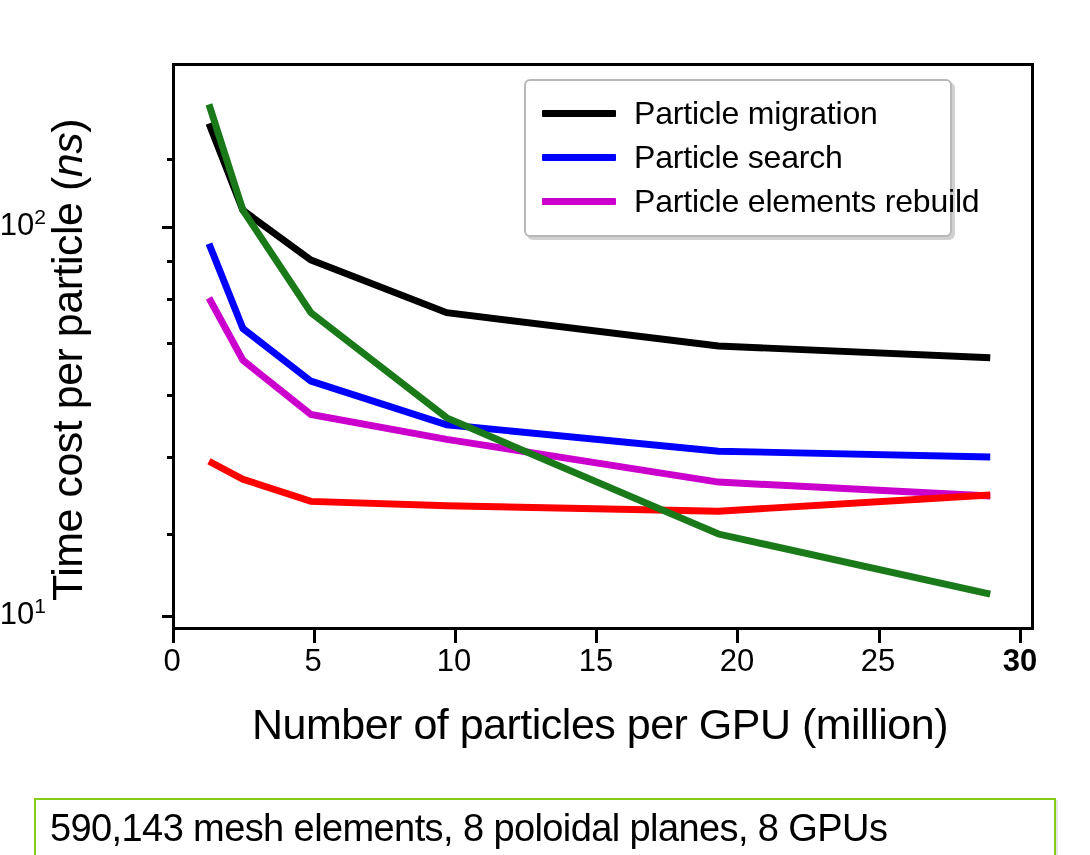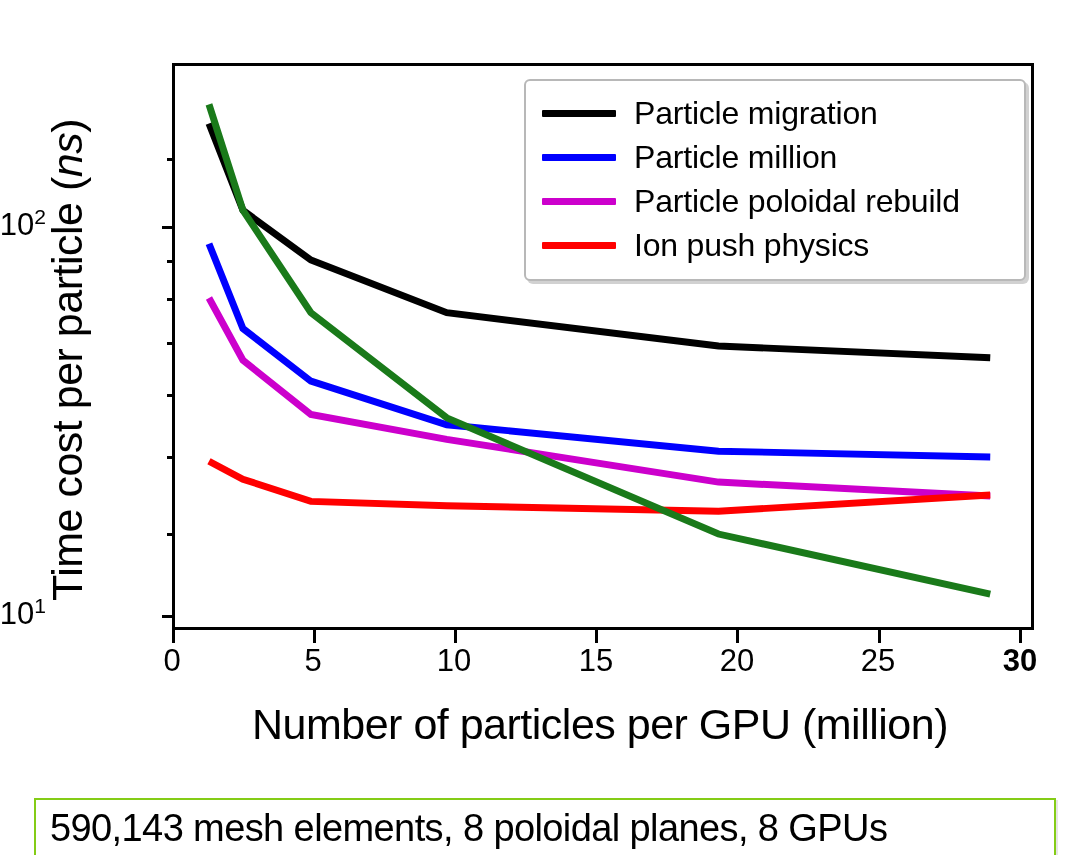--- a/index.html
+++ b/index.html
@@ -44,21 +44,21 @@
   .ytick-label sup{font-size:0.68em;vertical-align:super;}
 
   .xtick{position:absolute;background:#000;width:3px;height:13px;top:630px;}
   .xtick-label{
     position:absolute;top:645px;font-size:31px;text-align:center;
     width:60px;line-height:1;
   }
 
   
   #legend{
-    position:absolute;left:524px;top:79px;width:502px;
+    position:absolute;left:524px;top:79px;width:428px;
     background:#fff;border:2px solid #b8b8b8;border-radius:6px;
     box-shadow:3px 3px 0 rgba(0,0,0,0.18);
     padding:10px 16px 12px 16px;box-sizing:border-box;
   }
   .legend-row{display:flex;align-items:center;height:44px;}
   .legend-swatch{width:74px;height:7px;flex:0 0 74px;margin-right:18px;border-radius:1px;}
   .legend-text{font-size:32px;white-space:nowrap;letter-spacing:-0.2px;}
 
   
   #caption{
@@ -126,29 +126,25 @@
 
   <div id="xlabel">Number of particles per GPU (million)</div>
 
   <div id="legend">
     <div class="legend-row">
       <span class="legend-swatch" style="background:#000000;"></span>
       <span class="legend-text">Particle migration</span>
     </div>
     <div class="legend-row">
       <span class="legend-swatch" style="background:#0000ff;"></span>
-      <span class="legend-text">Particle million</span>
+      <span class="legend-text">Particle search</span>
     </div>
     <div class="legend-row">
       <span class="legend-swatch" style="background:#cc00cc;"></span>
-      <span class="legend-text">Particle poloidal rebuild</span>
-    </div>
-    <div class="legend-row">
-      <span class="legend-swatch" style="background:#ff0000;"></span>
-      <span class="legend-text">Ion push physics</span>
+      <span class="legend-text">Particle elements rebuild</span>
     </div>
   </div>
 
   <div id="caption">
     <span>590,143 mesh elements, 8 poloidal planes, 8 GPUs</span>
   </div>
 
 </div>
 
 </body></html>

